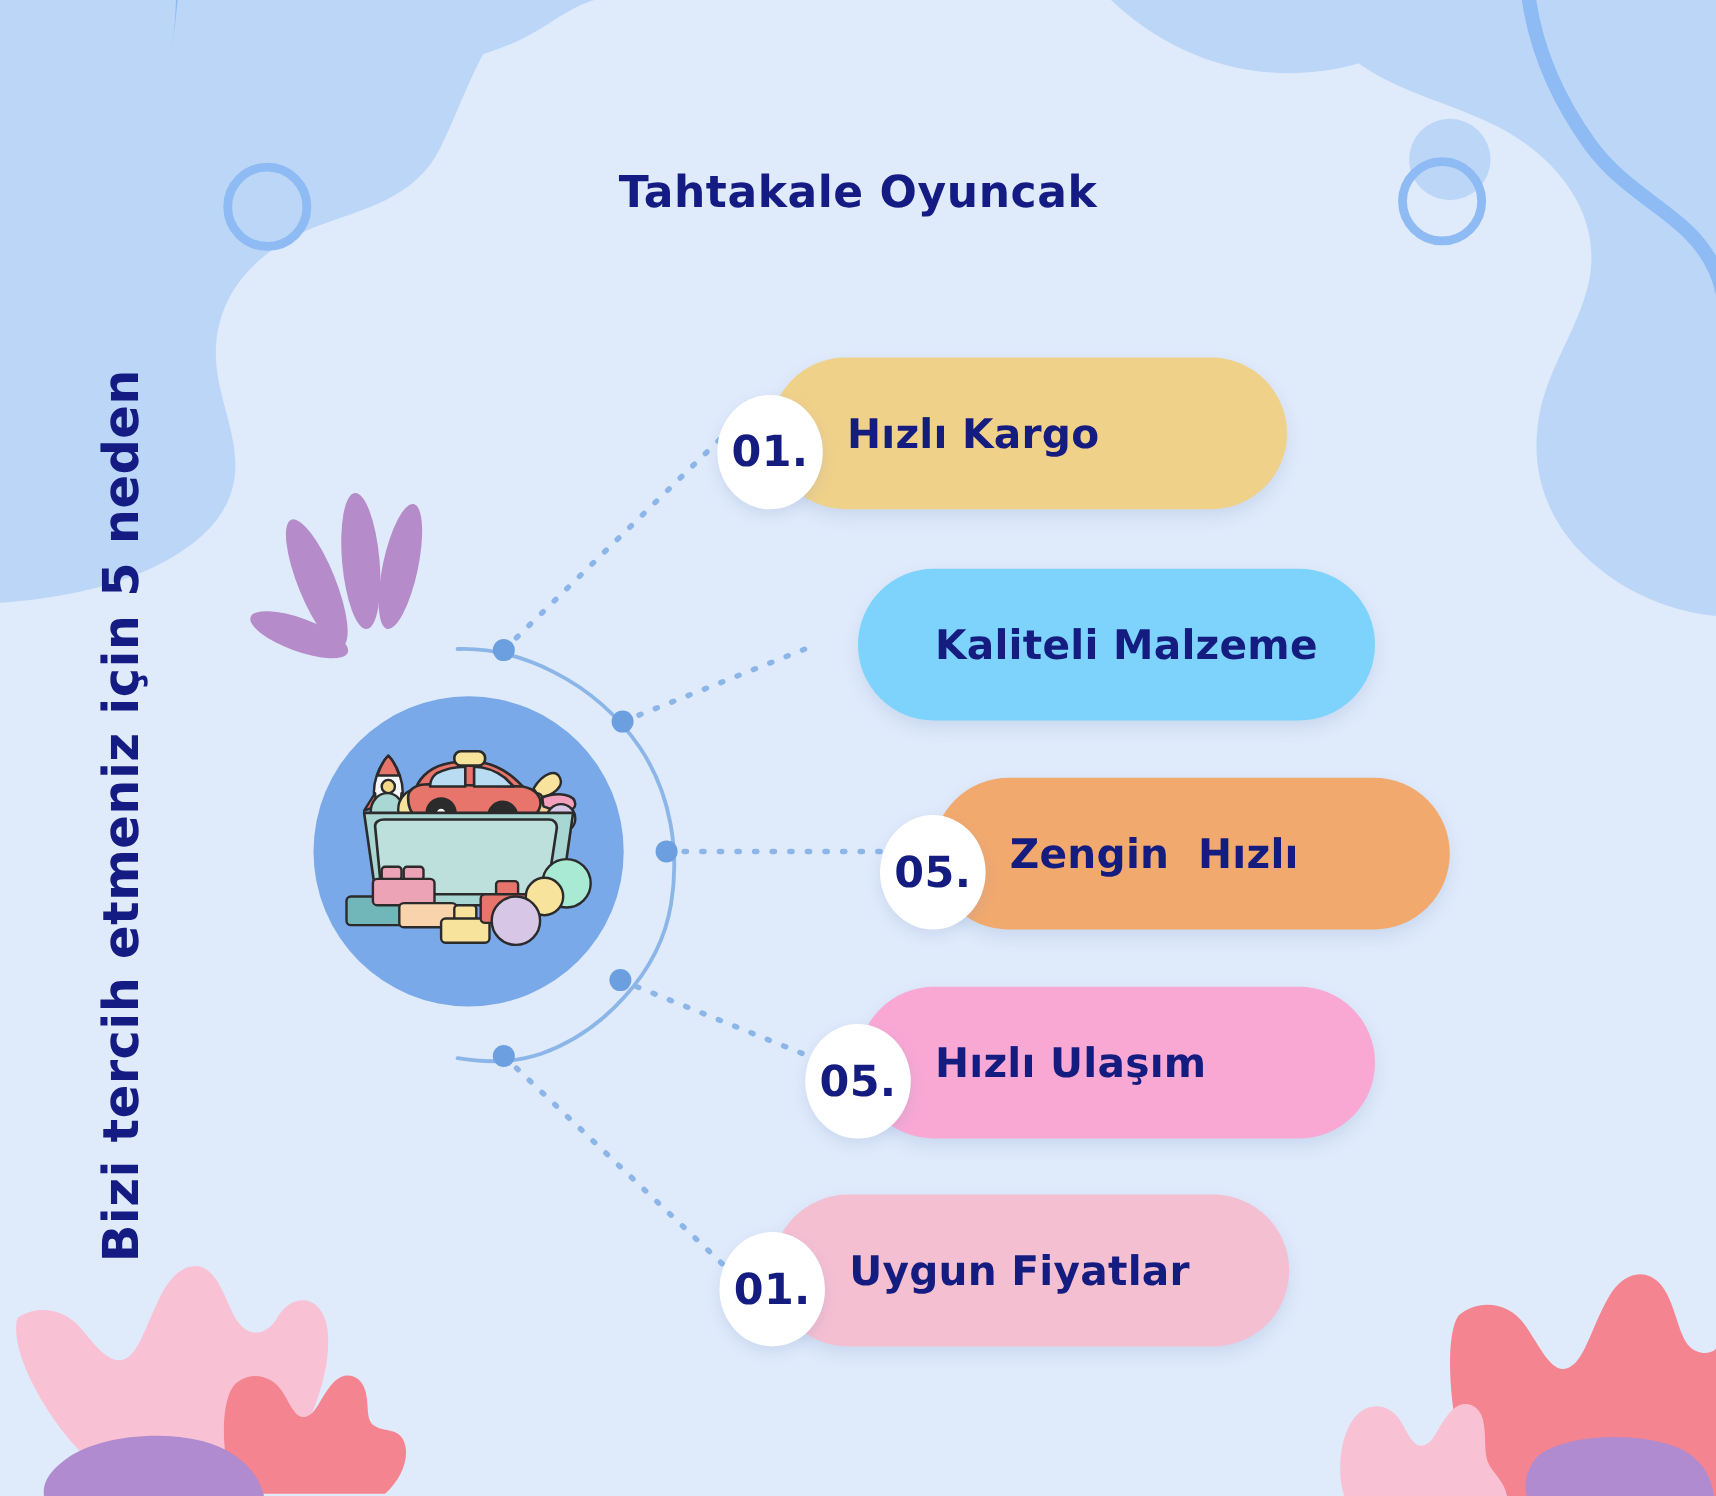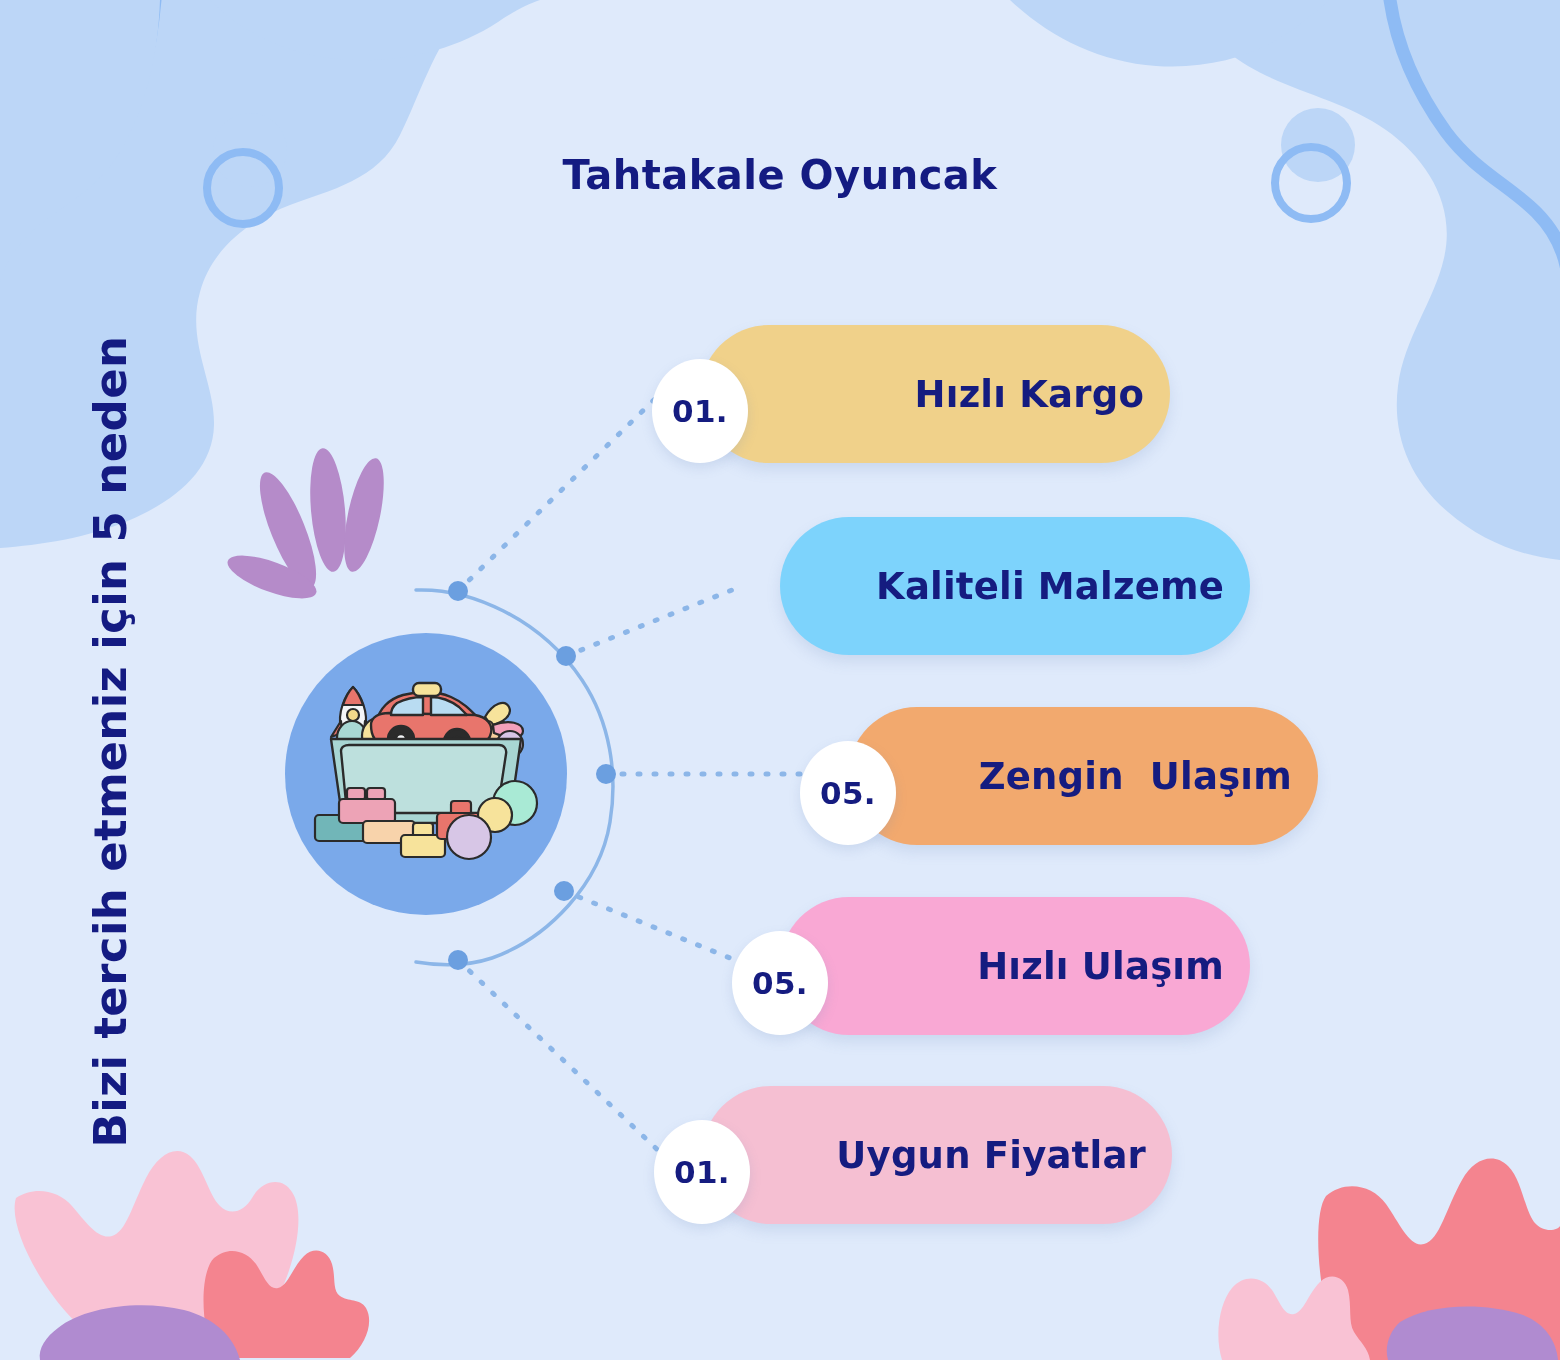--- a/index.html
+++ b/index.html
@@ -86,21 +86,21 @@
   }
   .pill {
     position: absolute;
     left: 0;
     top: 0;
     height: 138px;
     border-radius: 69px;
     box-shadow: 0 7px 14px rgba(110, 140, 190, 0.18);
     display: flex;
     align-items: center;
-    justify-content: flex-end;
+    justify-content: flex-start;
   }
   .pill-label {
     font-size: 37px;
     font-weight: bold;
     color: #151c80;
     letter-spacing: 0.2px;
     white-space: pre;
     padding-left: 70px;
     padding-right: 26px;
   }
@@ -112,21 +112,21 @@
     height: 104px;
     border-radius: 50%;
     background: #ffffff;
     box-shadow: 0 5px 12px rgba(110, 140, 190, 0.18);
     display: flex;
     align-items: center;
     justify-content: center;
     z-index: 3;
   }
   .badge-text {
-    font-size: 31px;
+    font-size: 39px;
     font-weight: bold;
     color: #151c80;
     letter-spacing: 0.3px;
   }
 </style>
 </head>
 <body>
 
 <div id="poster">
 
@@ -291,21 +291,21 @@
   </div>
 
   <div class="item" style="left:780px; top:517px; width:470px;">
     <div class="pill" style="width:470px; background:#7dd3fc;">
       <span class="pill-label">Kaliteli Malzeme</span>
     </div>
   </div>
 
   <div class="item" style="left:848px; top:707px; width:470px;">
     <div class="pill" style="width:470px; background:#f2a96e;">
-      <span class="pill-label">Zengin  Ulaşım</span>
+      <span class="pill-label">Zengin  Hızlı</span>
     </div>
     <div class="badge">
       <span class="badge-text">05.</span>
     </div>
   </div>
 
   <div class="item" style="left:780px; top:897px; width:470px;">
     <div class="pill" style="width:470px; background:#f9a8d4;">
       <span class="pill-label">Hızlı Ulaşım</span>
     </div>

